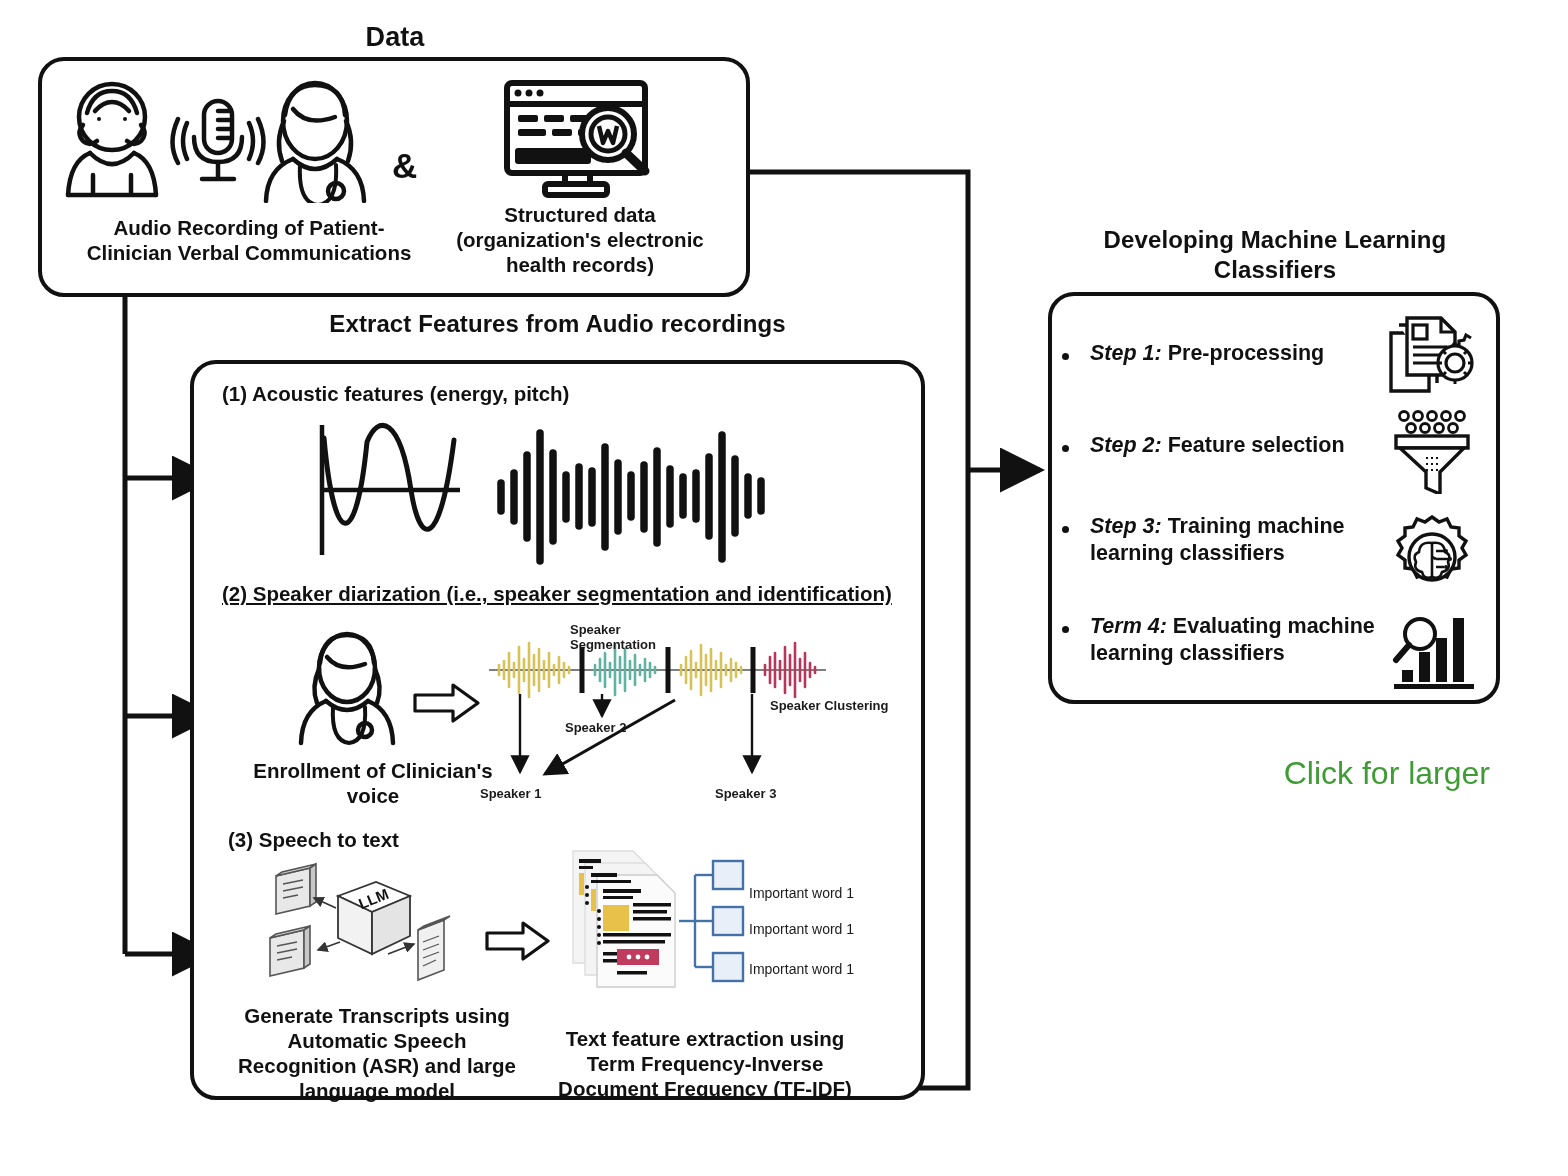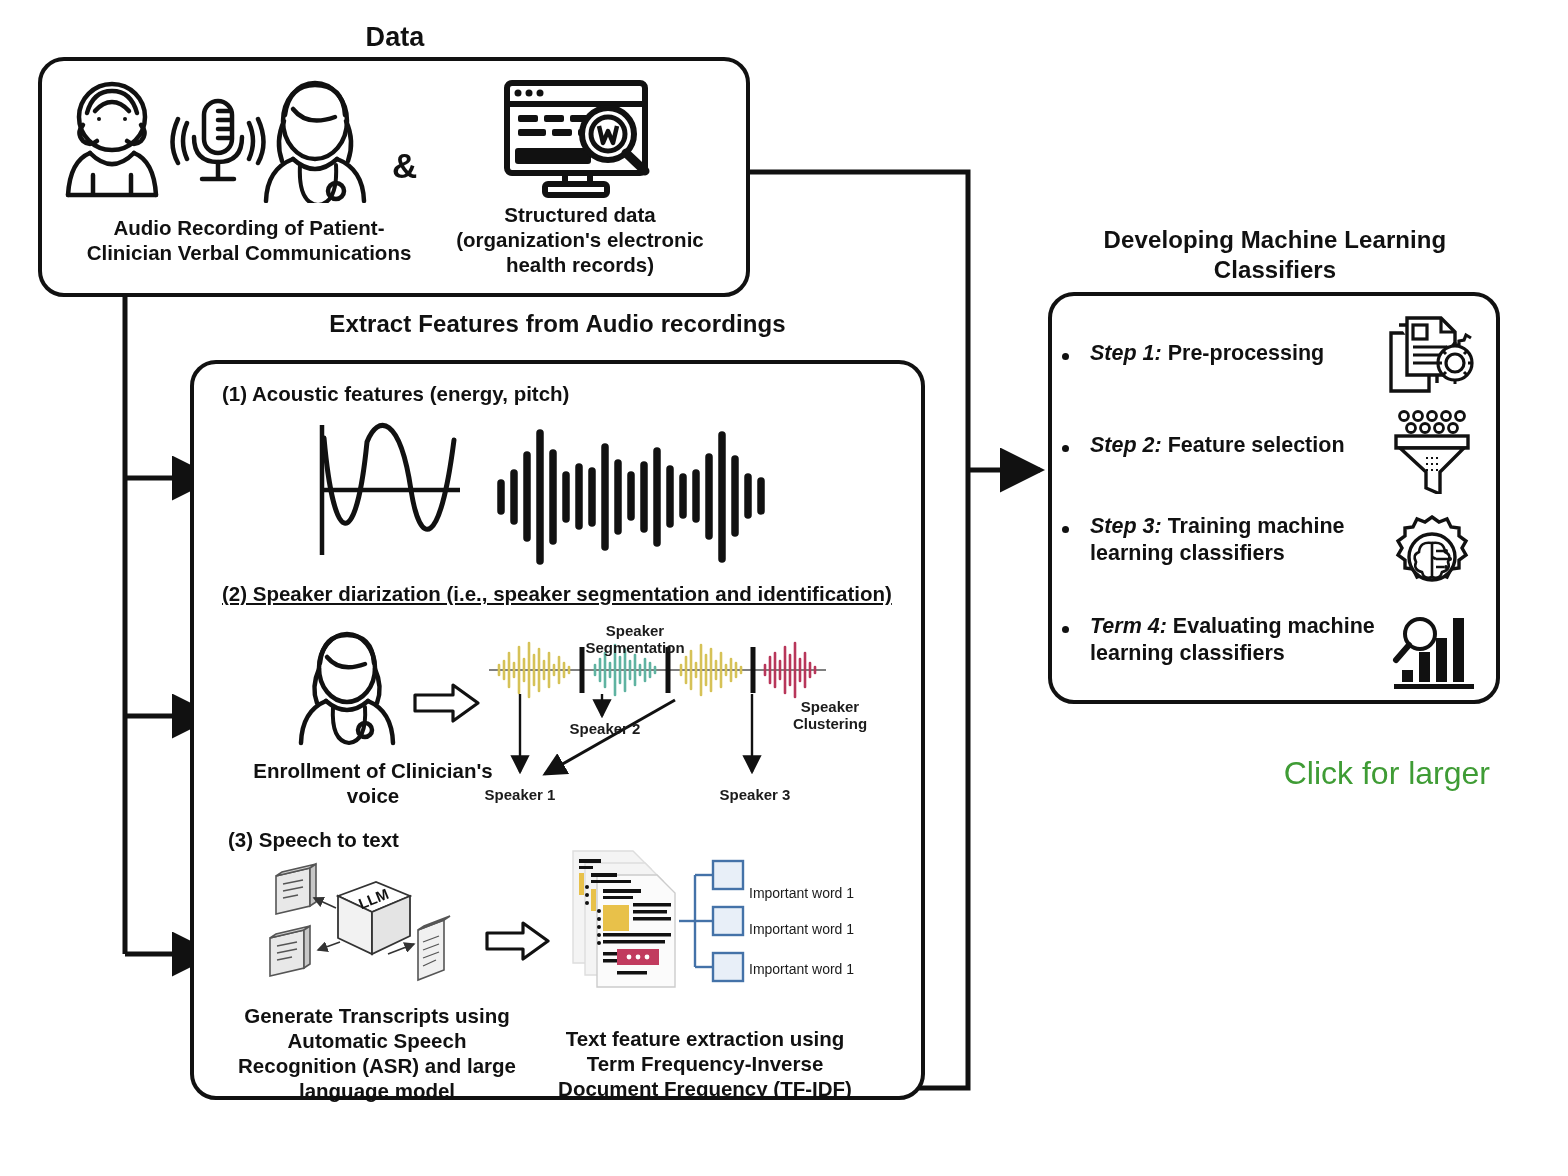--- a/index.html
+++ b/index.html
@@ -46,21 +46,21 @@
   #st4{left:1090px;top:613px;width:320px;}
   #b1{left:1062px;top:353px;}
   #b2{left:1062px;top:445px;}
   #b3{left:1062px;top:526px;}
   #b4{left:1062px;top:626px;}
 
   #click-larger{position:absolute;left:1060px;top:755px;width:430px;text-align:right;
     font-size:32px;color:#3f9c35;}
 
   
-  .slab{position:absolute;font-size:15px;font-weight:bold;color:#1b1b1b;text-align:center;}
+  .slab{position:absolute;font-size:13px;font-weight:bold;color:#1b1b1b;text-align:left;}
   #lab-seg{left:570px;top:622px;width:130px;}
   #lab-clust{left:770px;top:698px;width:120px;}
   #lab-sp1{left:480px;top:786px;width:80px;}
   #lab-sp2{left:565px;top:720px;width:80px;}
   #lab-sp3{left:715px;top:786px;width:80px;}
 
   
   .wlab{position:absolute;font-size:14px;color:#1b1b1b;white-space:nowrap;}
   #w1{left:749px;top:885px;}
   #w2{left:749px;top:921px;}

